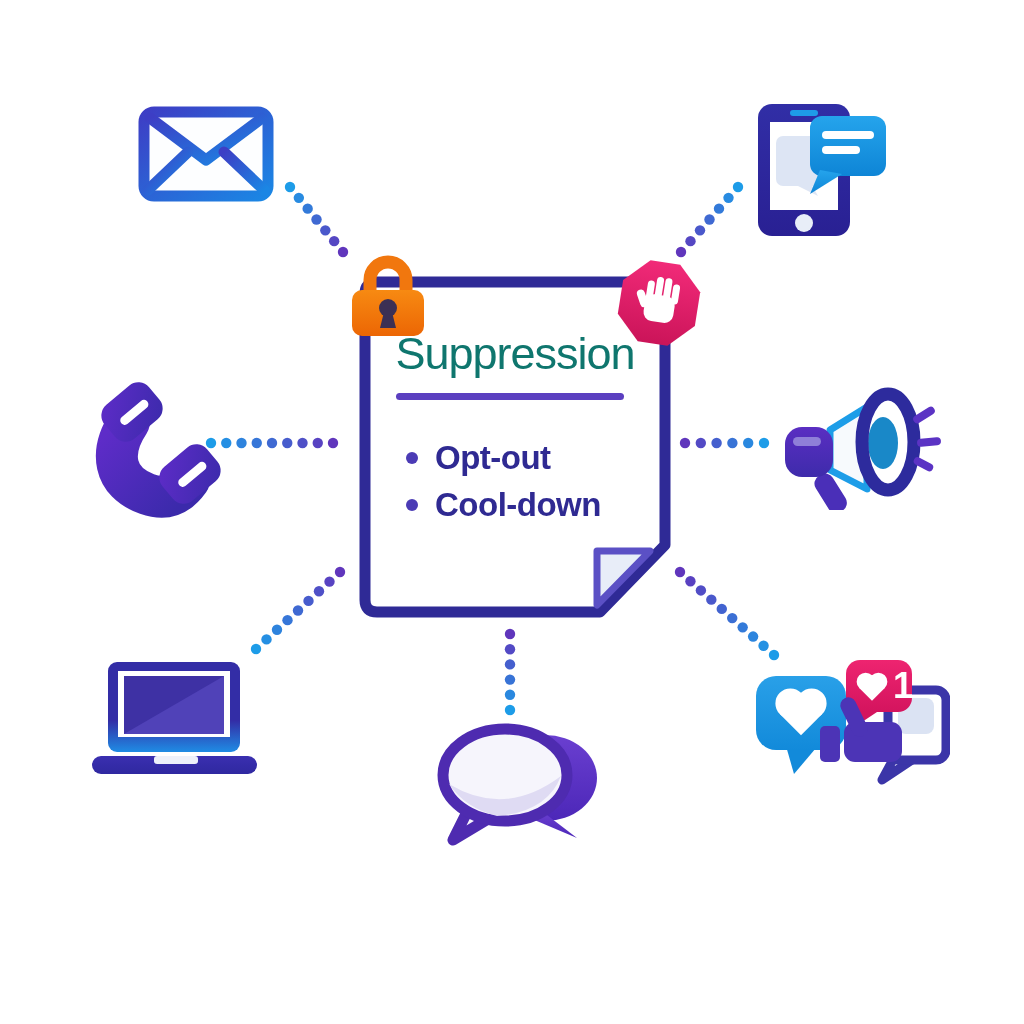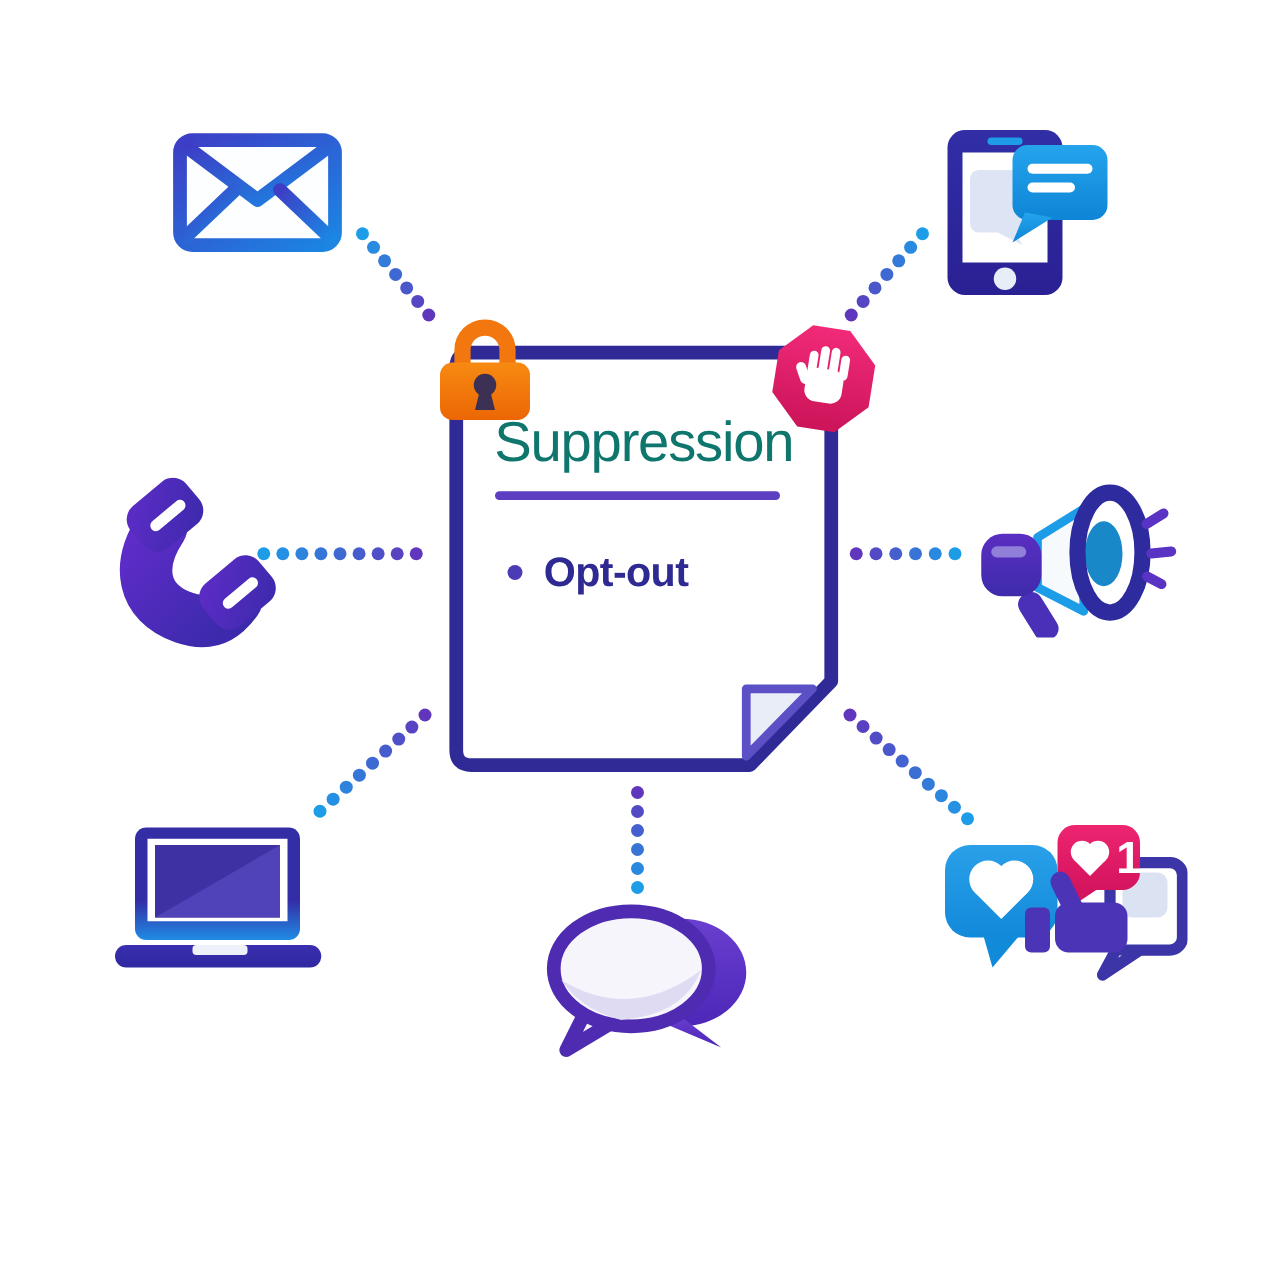--- a/index.html
+++ b/index.html
@@ -82,20 +82,24 @@
   </svg>
 
   <div class="abs card-title">Suppression</div>
   <div class="abs card-underline"></div>
 
   <div class="abs card-list">
     <div class="bullet-row">
       <span class="bullet-dot"></span>
       <span class="bullet-label">Opt-out</span>
     </div>
+    <div class="bullet-row">
+      <span class="bullet-dot"></span>
+      <span class="bullet-label">Cool-down</span>
+    </div>
   </div>
 
   <svg class="abs" style="left:346px;top:246px;" width="84" height="92" viewBox="0 0 84 92">
     <defs>
       <linearGradient id="g-lock" x1="0" y1="0" x2="0" y2="1">
         <stop offset="0" stop-color="#f78a12"></stop>
           <stop offset="1" stop-color="#ec6604"></stop>
       </linearGradient>
     </defs>
     <path d="M 24,52 V 34 a 18,18 0 0 1 36,0 V 52" fill="none" stroke="#f1770e" stroke-width="13"></path>

